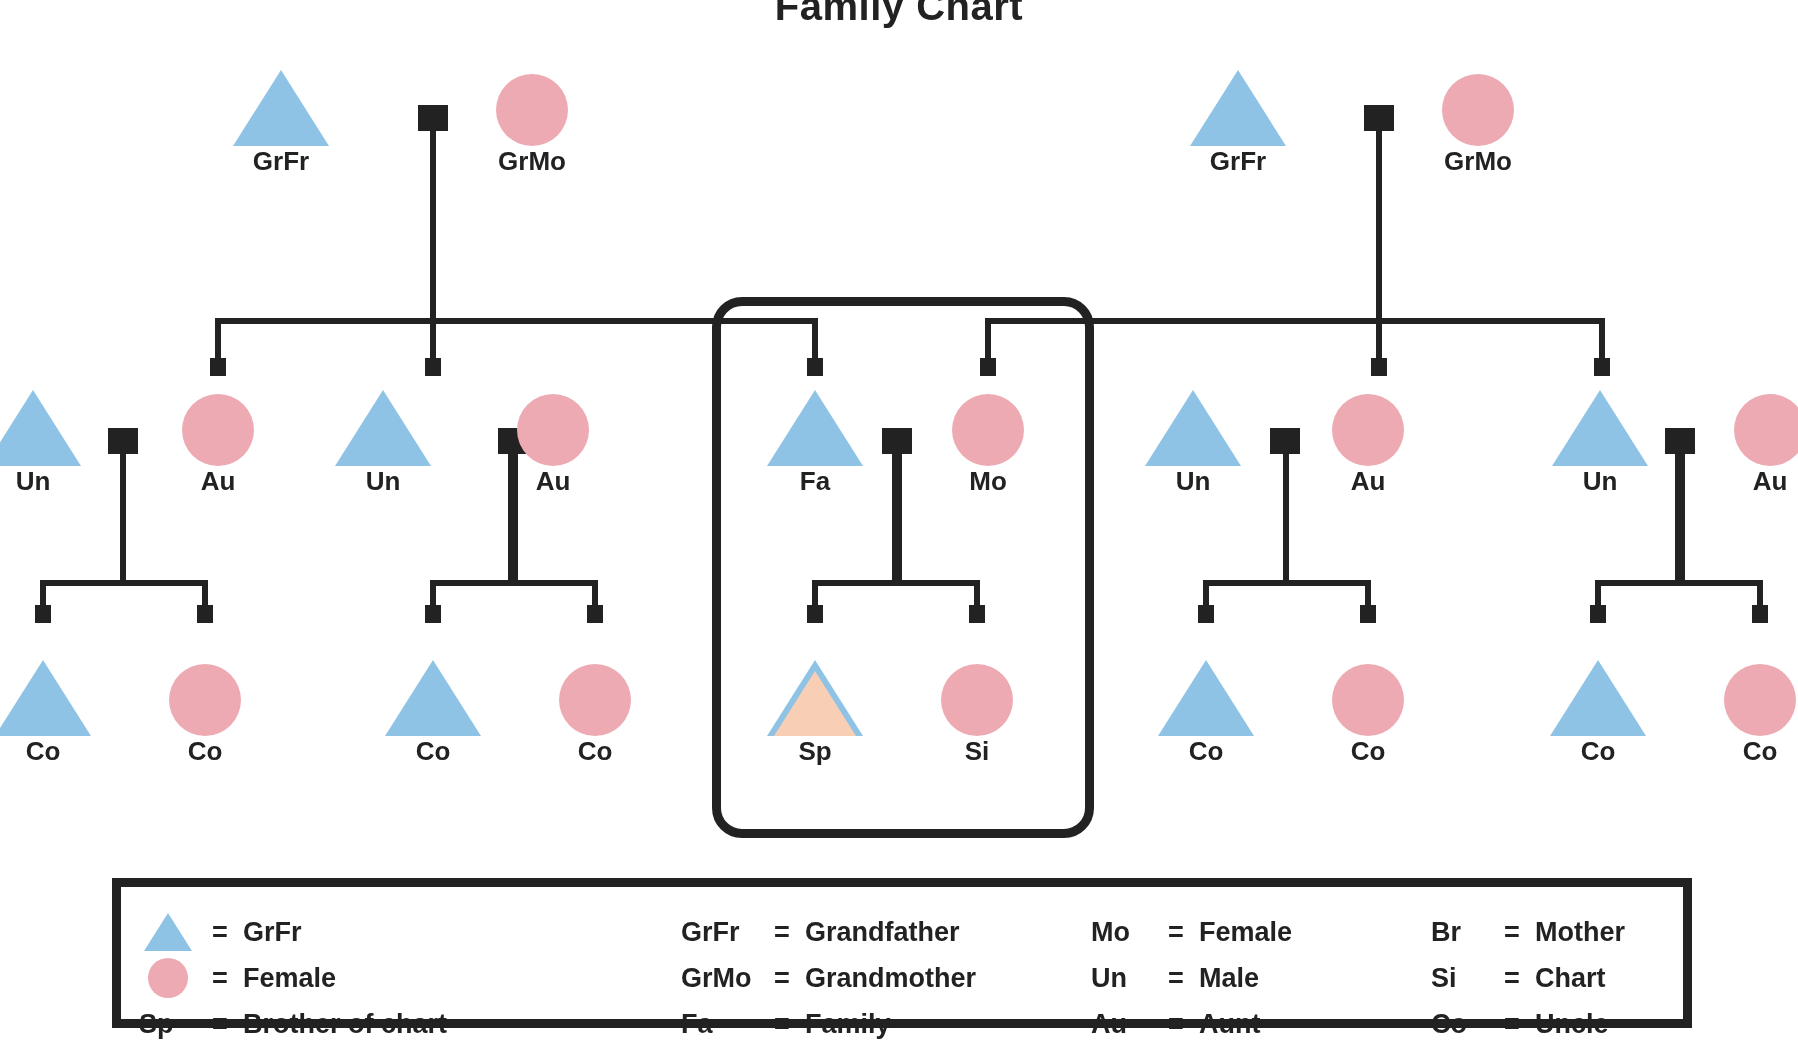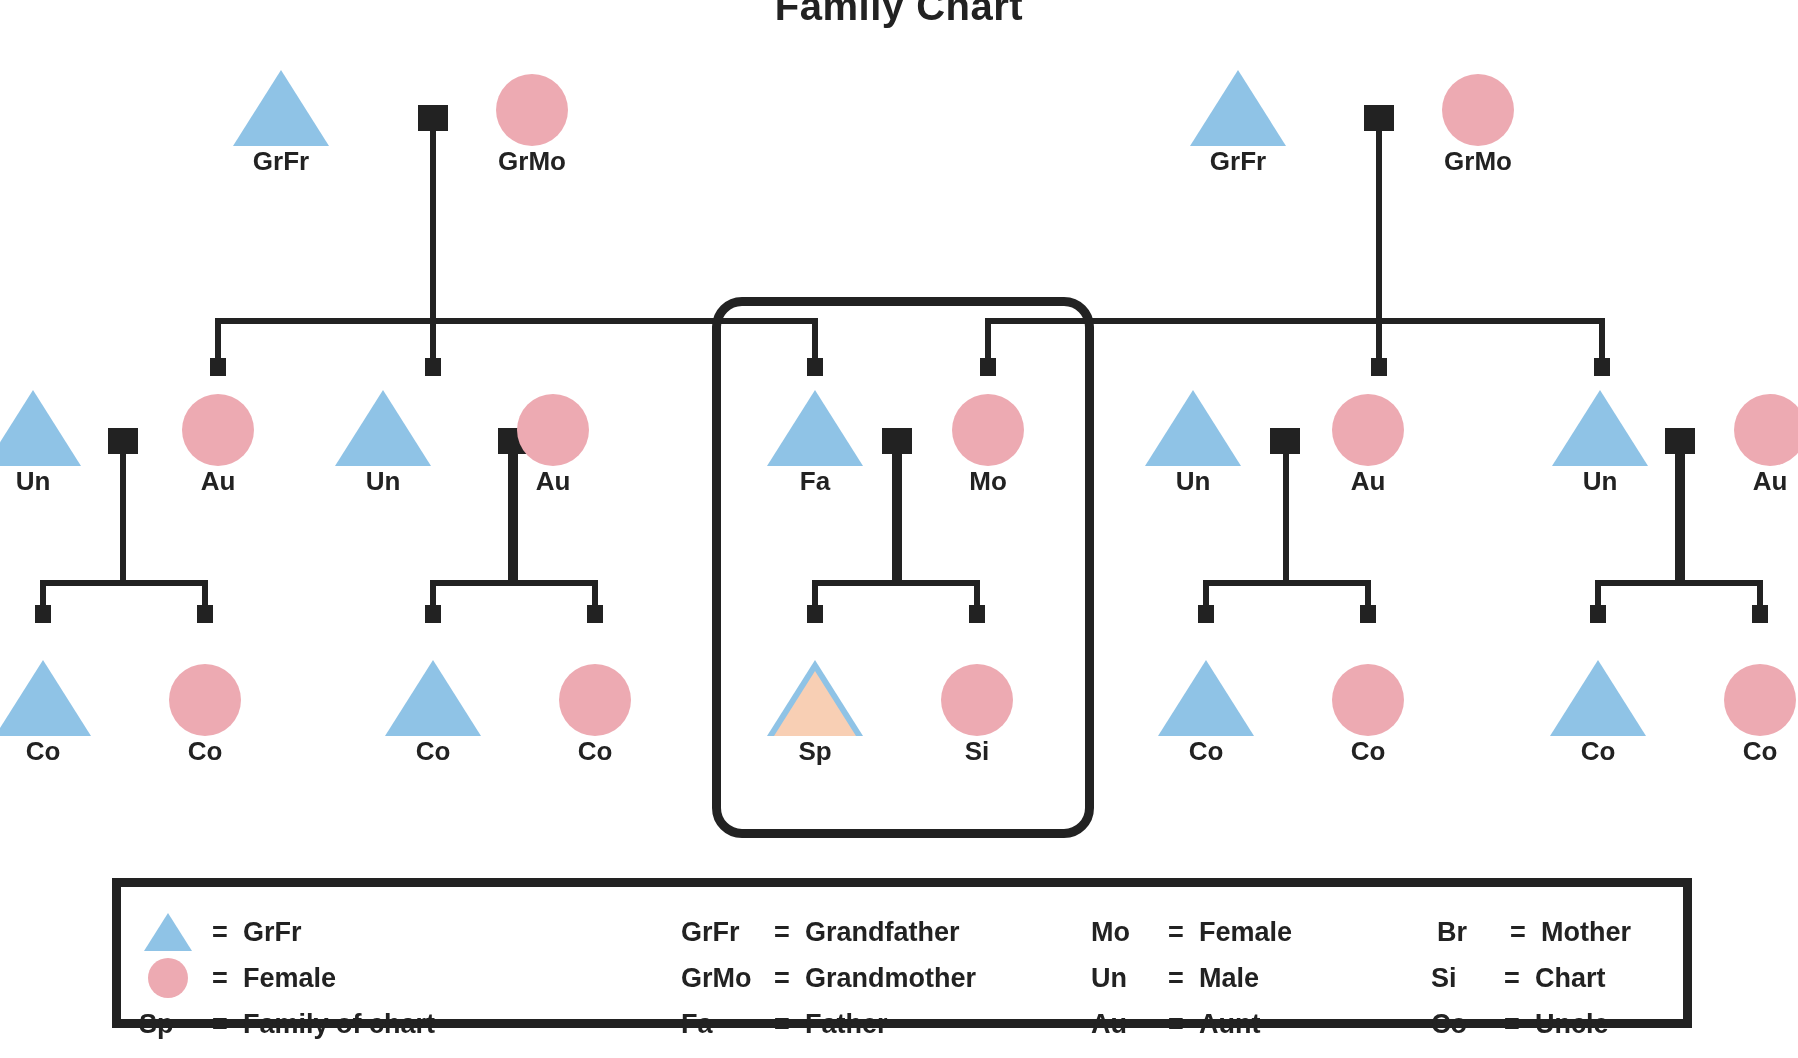--- a/index.html
+++ b/index.html
@@ -424,39 +424,39 @@
         <div class="lg-row">
           <span class="lg-swatch">
               <span class="lg-cir"></span>
             </span>
           <span class="lg-eq">=</span>
           <span class="lg-text">Female</span>
         </div>
         <div class="lg-row">
           <span class="lg-key" style="min-width:58px;">Sp</span>
           <span class="lg-eq">=</span>
-          <span class="lg-text">Family of chart</span>
+          <span class="lg-text">Brother of chart</span>
         </div>
       </div>
 
       <div class="lg-col" style="left:560px;">
         <div class="lg-row">
           <span class="lg-key">GrFr</span>
           <span class="lg-eq">=</span>
           <span class="lg-text">Grandfather</span>
         </div>
         <div class="lg-row">
           <span class="lg-key">GrMo</span>
           <span class="lg-eq">=</span>
           <span class="lg-text">Grandmother</span>
         </div>
         <div class="lg-row">
           <span class="lg-key">Fa</span>
           <span class="lg-eq">=</span>
-          <span class="lg-text">Father</span>
+          <span class="lg-text">Family</span>
         </div>
       </div>
 
       <div class="lg-col" style="left:970px;">
         <div class="lg-row">
           <span class="lg-key" style="min-width:62px;">Mo</span>
           <span class="lg-eq">=</span>
           <span class="lg-text">Female</span>
         </div>
         <div class="lg-row">
@@ -466,21 +466,21 @@
         </div>
         <div class="lg-row">
           <span class="lg-key" style="min-width:62px;">Au</span>
           <span class="lg-eq">=</span>
           <span class="lg-text">Aunt</span>
         </div>
       </div>
 
       <div class="lg-col" style="left:1310px;">
         <div class="lg-row">
-          <span class="lg-key" style="min-width:58px;margin-left:6px;">Br</span>
+          <span class="lg-key" style="min-width:58px;">Br</span>
           <span class="lg-eq">=</span>
           <span class="lg-text">Mother</span>
         </div>
         <div class="lg-row">
           <span class="lg-key" style="min-width:58px;">Si</span>
           <span class="lg-eq">=</span>
           <span class="lg-text">Chart</span>
         </div>
         <div class="lg-row">
           <span class="lg-key" style="min-width:58px;">Co</span>

